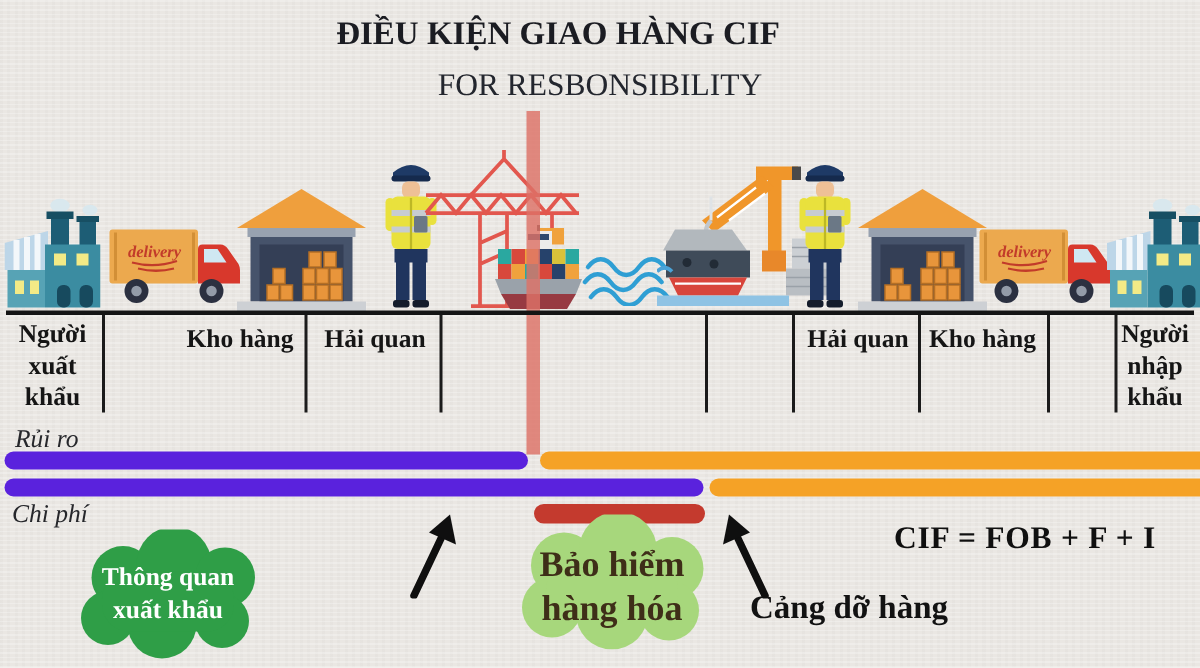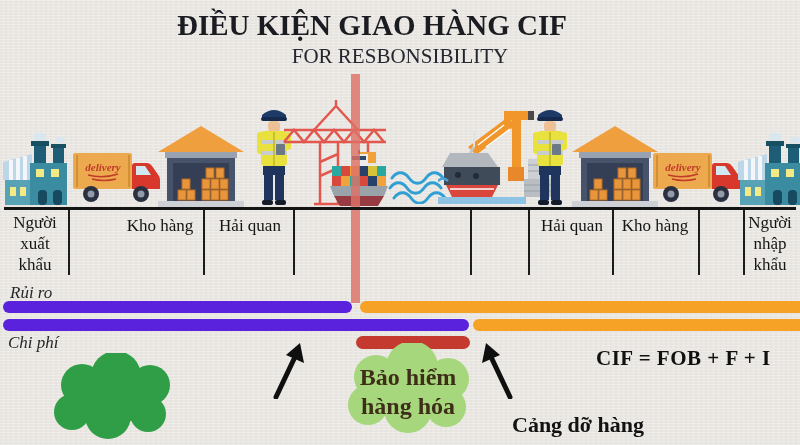--- a/index.html
+++ b/index.html
@@ -5,25 +5,25 @@
   html,body{margin:0;padding:0;}
   .canvas{
     position:relative;width:800px;height:445px;overflow:hidden;
     background:#eae7e3;
     background-image:repeating-linear-gradient(0deg, rgba(255,255,255,.25) 0 1px, transparent 1px 3px),
                      repeating-linear-gradient(90deg, rgba(0,0,0,.015) 0 2px, transparent 2px 5px);
     font-family:"Liberation Serif", serif;color:#1b1c20;
   }
   .abs{position:absolute;}
   .pre{white-space:pre-line;}
-  .title{top:9px;left:0;width:744px;text-align:center;font-size:29px;font-weight:bold;color:#1b1c22;}
+  .title{top:9px;left:0;width:744px;text-align:center;font-size:22px;font-weight:bold;color:#1b1c22;}
   .subtitle{top:44px;left:0;width:800px;text-align:center;font-size:21px;color:#23262e;}
   .ground-line{top:207px;left:4px;width:792px;height:3px;background:#141414;}
   .tick{top:210px;width:2px;height:65px;background:#1b1b1b;}
-  .stage{font-size:17px;font-weight:normal;color:#151515;text-align:center;line-height:21px;}
+  .stage{font-size:17px;font-weight:bold;color:#151515;text-align:center;line-height:21px;}
   .bar{height:12px;border-radius:7px;}
   .bar-cut{border-radius:7px 0 0 7px;}
   .axis-label{font-size:17px;font-weight:normal;font-style:italic;color:#26272b;}
   .redline{top:74px;left:351px;width:9px;height:229px;background:#dd7166;opacity:.82;}
   .cloud-text{text-align:center;font-weight:bold;}
   .cloud-text.dark{color:#ffffff;font-size:17px;line-height:22px;}
   .cloud-text.light{color:#3e2e18;font-size:24px;line-height:29px;}
   .port-label{font-size:22px;font-weight:bold;color:#121212;}
   .formula{font-size:21px;font-weight:bold;color:#101010;letter-spacing:.5px;}
   svg{display:block;}
@@ -302,20 +302,22 @@
         <circle cx="34" cy="32" r="21"></circle>
           <circle cx="68" cy="23" r="25"></circle>
           <circle cx="102" cy="32" r="20"></circle>
         <circle cx="24" cy="59" r="18"></circle>
           <circle cx="60" cy="63" r="23"></circle>
           <circle cx="100" cy="61" r="18"></circle>
         <rect x="20" y="28" width="88" height="40" rx="18"></rect>
       </g>
     </svg>
   </div>
+  <div class="abs cloud-text dark pre" style="left:52px;top:374px;width:120px;">Thông quan
+xuất khẩu</div>
 
   <div class="abs" style="left:268px;top:341px;">
     <svg width="44" height="58" viewBox="0 0 44 58">
       <path d="M8,56 L26,18" stroke="#0f0f0f" stroke-width="5" stroke-linecap="round"></path>
       <polygon points="32,2 36,22 18,14" fill="#0f0f0f"></polygon>
     </svg>
   </div>
 
   <div class="abs" style="left:342px;top:343px;">
     <svg width="132" height="90" viewBox="0 0 132 90">
@@ -332,17 +334,17 @@
   </div>
   <div class="abs cloud-text light pre" style="left:348px;top:363px;width:120px;">Bảo hiểm
 hàng hóa</div>
 
   <div class="abs" style="left:474px;top:341px;">
     <svg width="44" height="58" viewBox="0 0 44 58">
       <path d="M36,56 L18,18" stroke="#0f0f0f" stroke-width="5" stroke-linecap="round"></path>
       <polygon points="12,2 8,22 26,14" fill="#0f0f0f"></polygon>
     </svg>
   </div>
-  <div class="abs port-label" style="left:500px;top:412px;margin-left:12px;">Cảng dỡ hàng</div>
+  <div class="abs port-label" style="left:500px;top:392px;">Cảng dỡ hàng</div>
 
   <div class="abs formula" style="left:596px;top:346px;">CIF = FOB + F + I</div>
 
 </div>
 
 </body></html>

